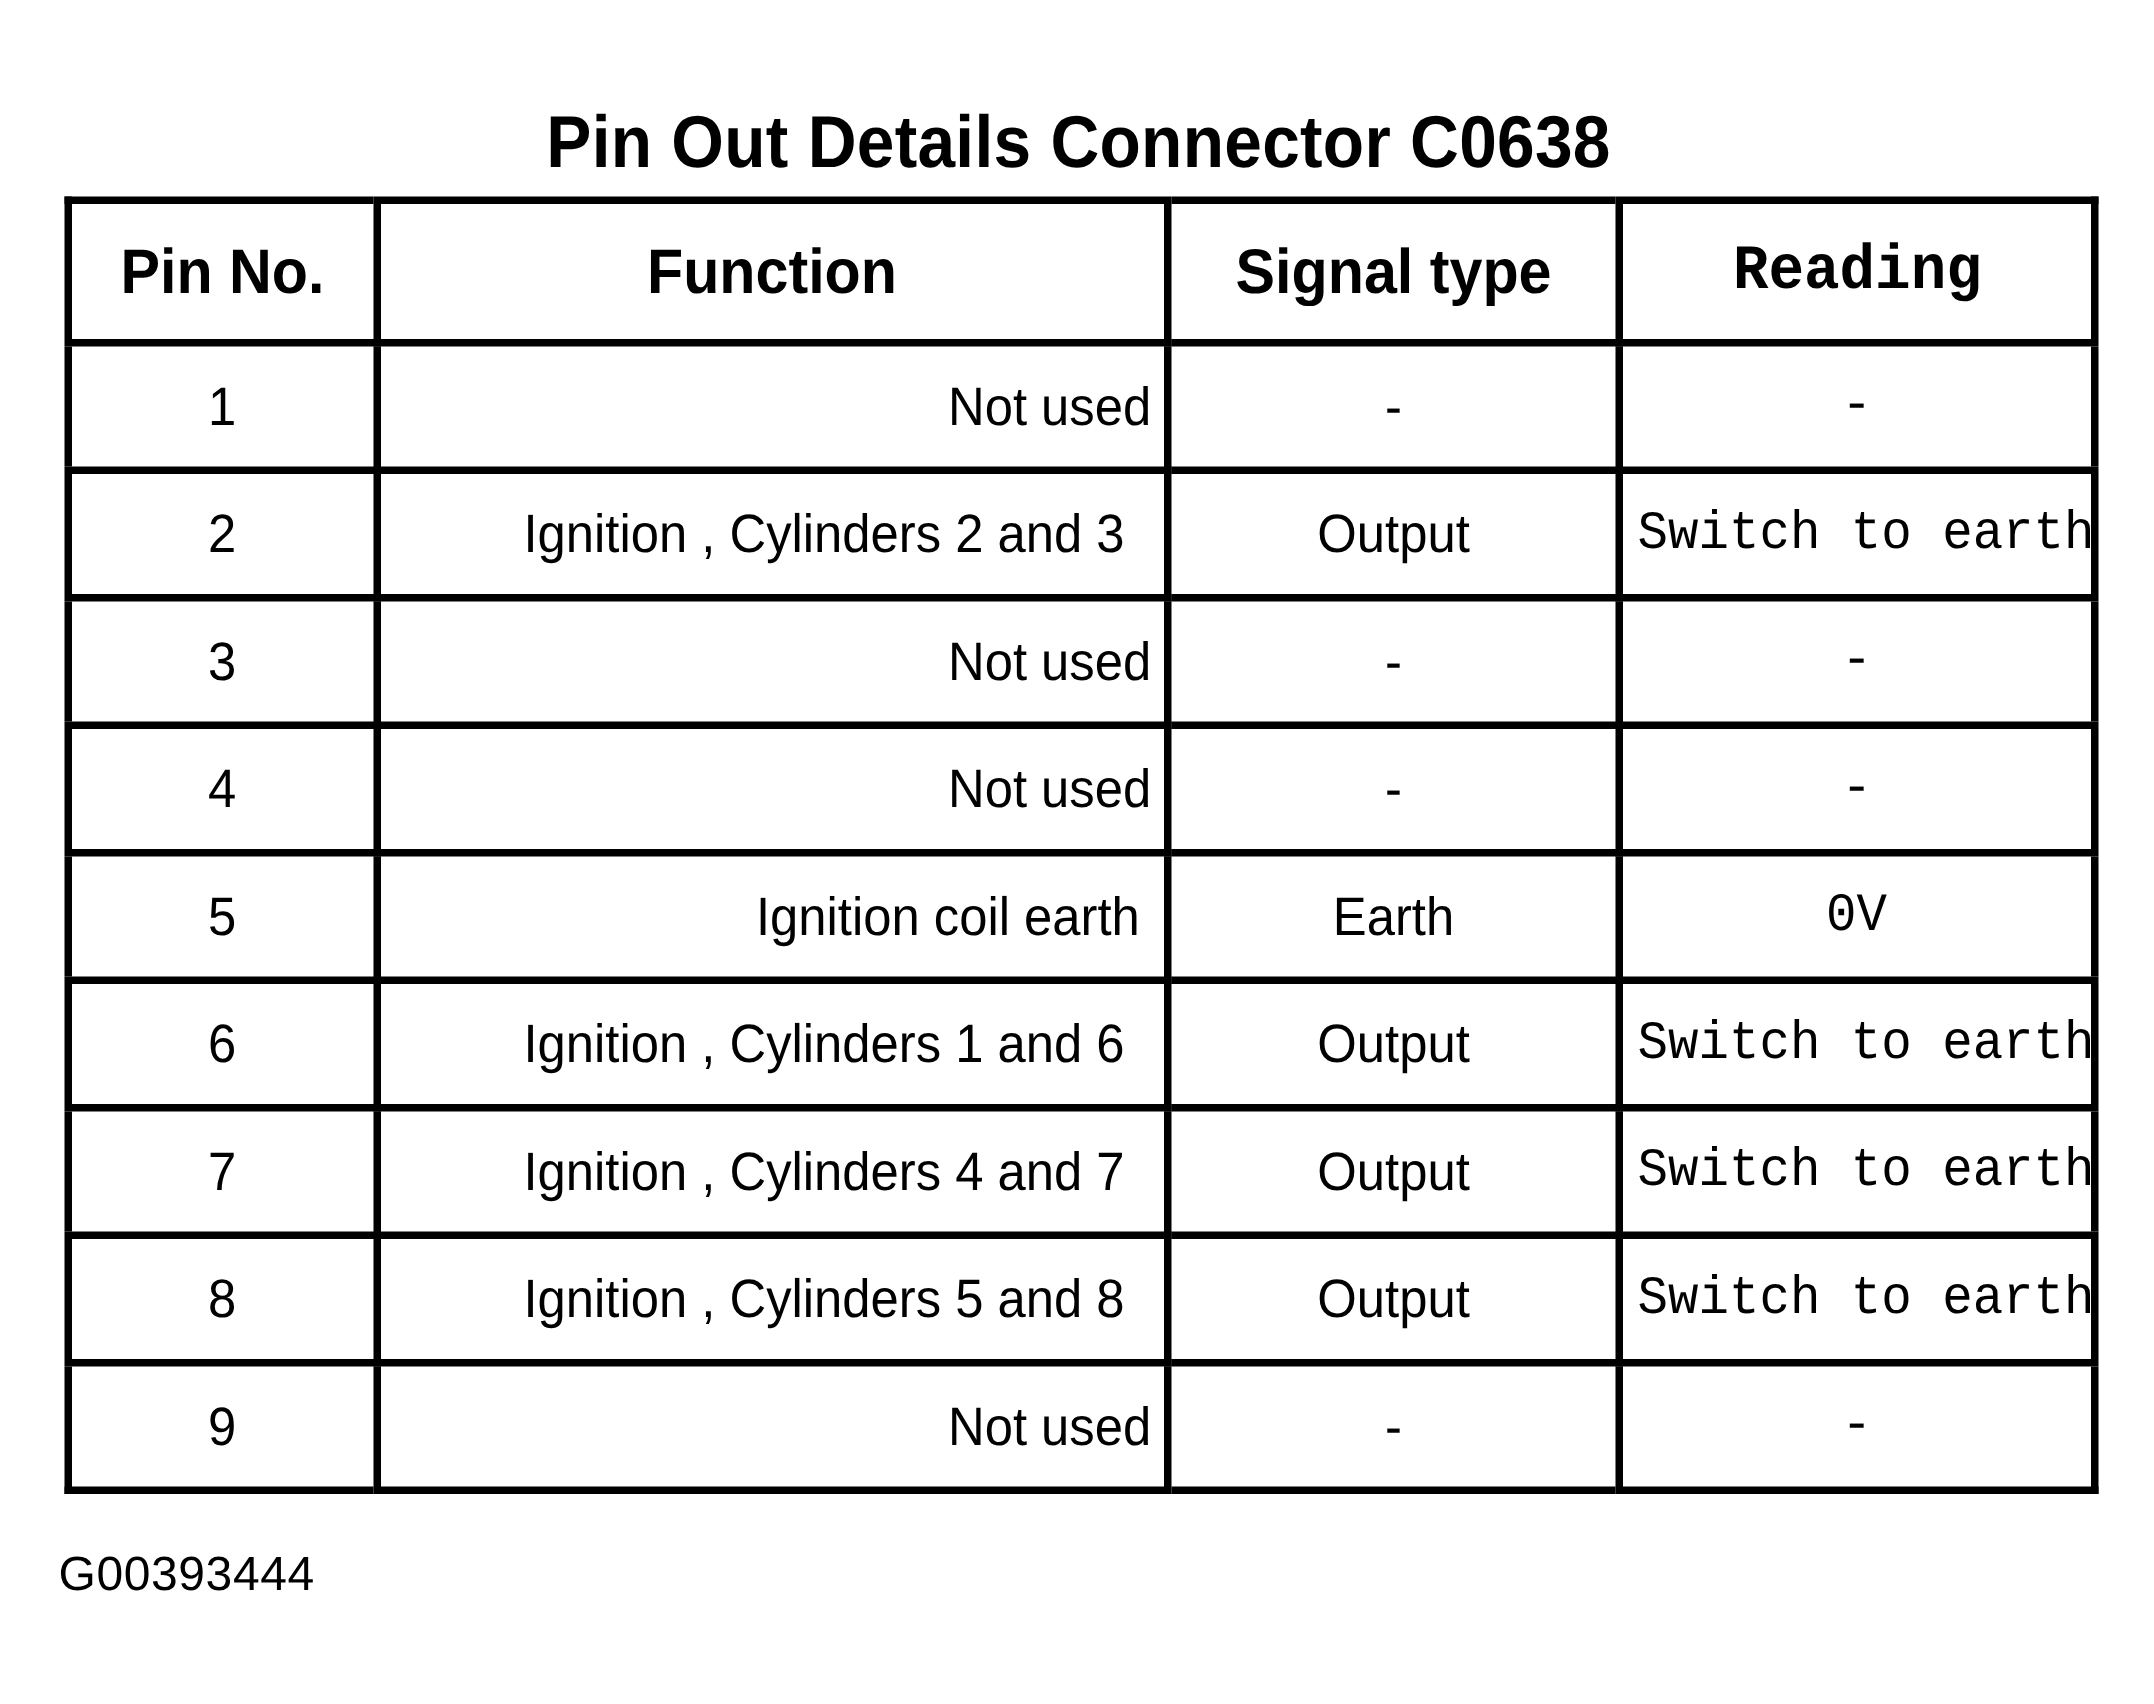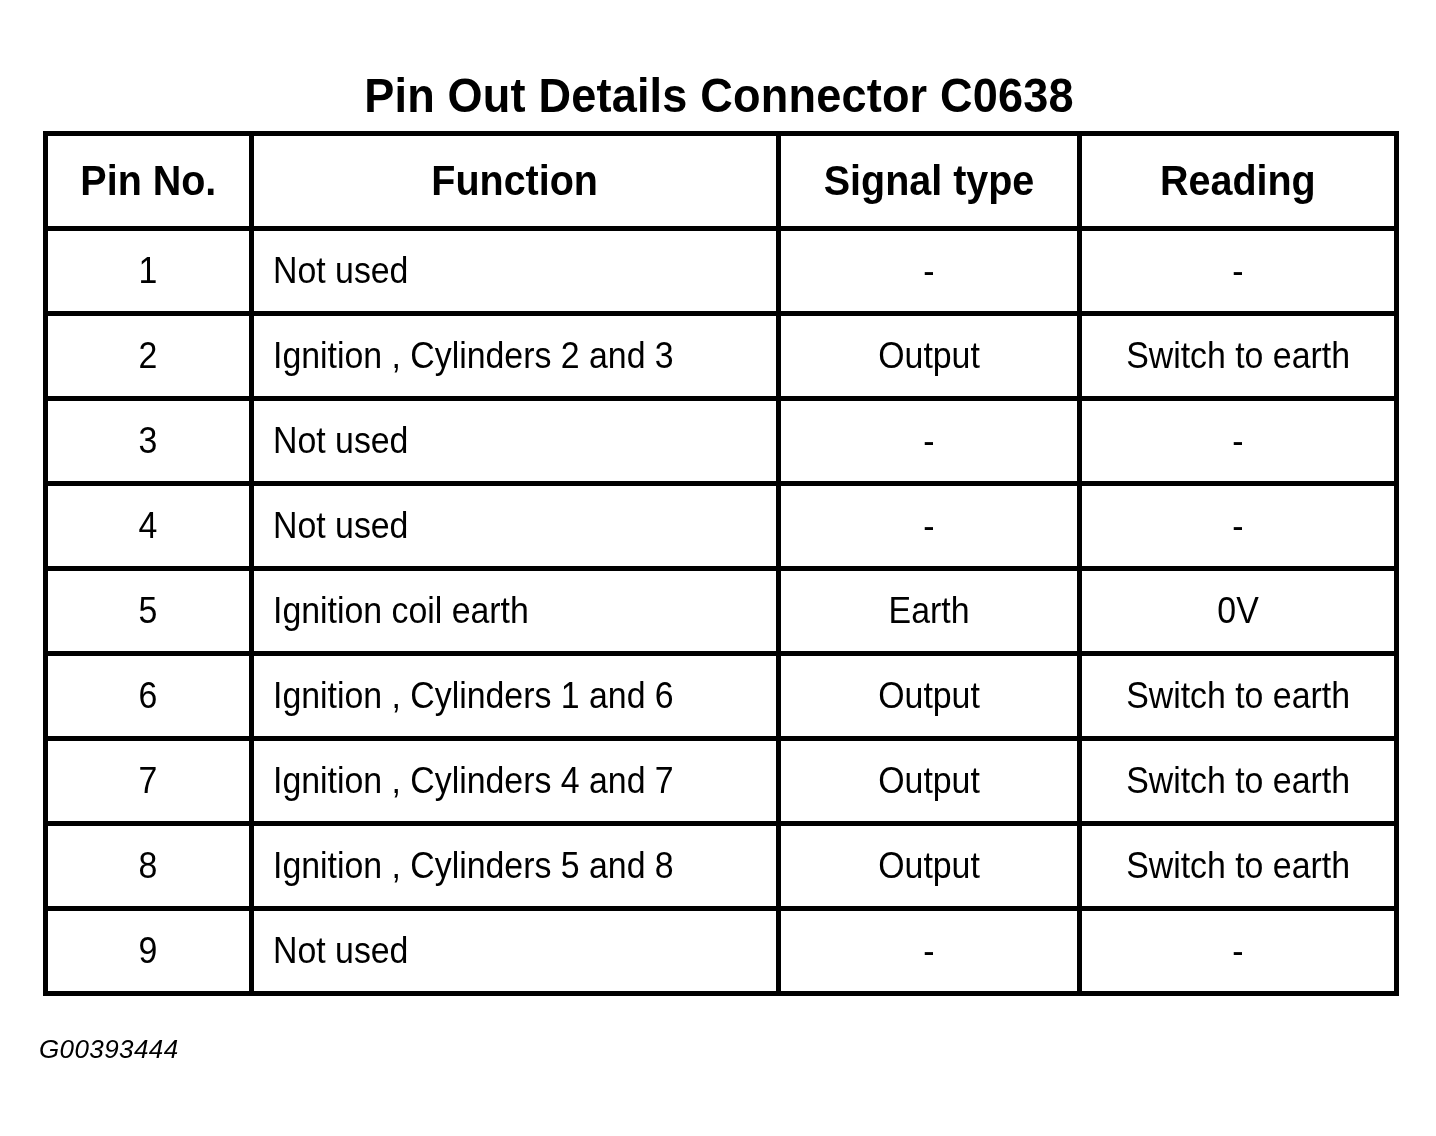--- a/index.html
+++ b/index.html
@@ -65,20 +65,21 @@
     border-right: 5px solid #000;
     border-bottom: 5px solid #000;
     padding: 0 0;
     box-sizing: border-box;
     vertical-align: middle;
     background: #fff;
   }
   .pinout-table th:last-child,
   .pinout-table td:last-child {
     border-right: none;
+    font-family: Liberation Mono, monospace;
   }
   .pinout-table tr:last-child td {
     border-bottom: none;
   }
 
   
   .pinout-table thead th {
     height: 95px;
     font-size: 42px;
     font-weight: bold;
@@ -95,43 +96,42 @@
   
   .pinout-table tbody td {
     height: 85px;
     font-size: 36px;
     font-weight: normal;
     line-height: 40px;
     text-align: center;
     white-space: nowrap;
   }
   .pinout-table tbody td.fn-cell {
-    text-align: left;
+    text-align: right;
     padding-left: 19px;
   }
   .pinout-table tbody td .cell-text {
     display: inline-block;
     transform: scaleX(0.94);
     transform-origin: left center;
   }
   .pinout-table tbody td:not(.fn-cell) .cell-text {
     transform-origin: center center;
   }
 
   
   .doc-footer {
     position: absolute;
     left: 38px;
     top: 1034px;
-    font-size: 26px;
+    font-size: 32px;
     font-weight: normal;
     line-height: 30px;
     letter-spacing: 0.4px;
     white-space: nowrap;
-    font-style: italic;
   }
 </style>
 </head>
 <body>
 
 <div class="page">
 
   <div class="doc-title">Pin Out Details Connector C0638</div>
 
   <table class="pinout-table">

